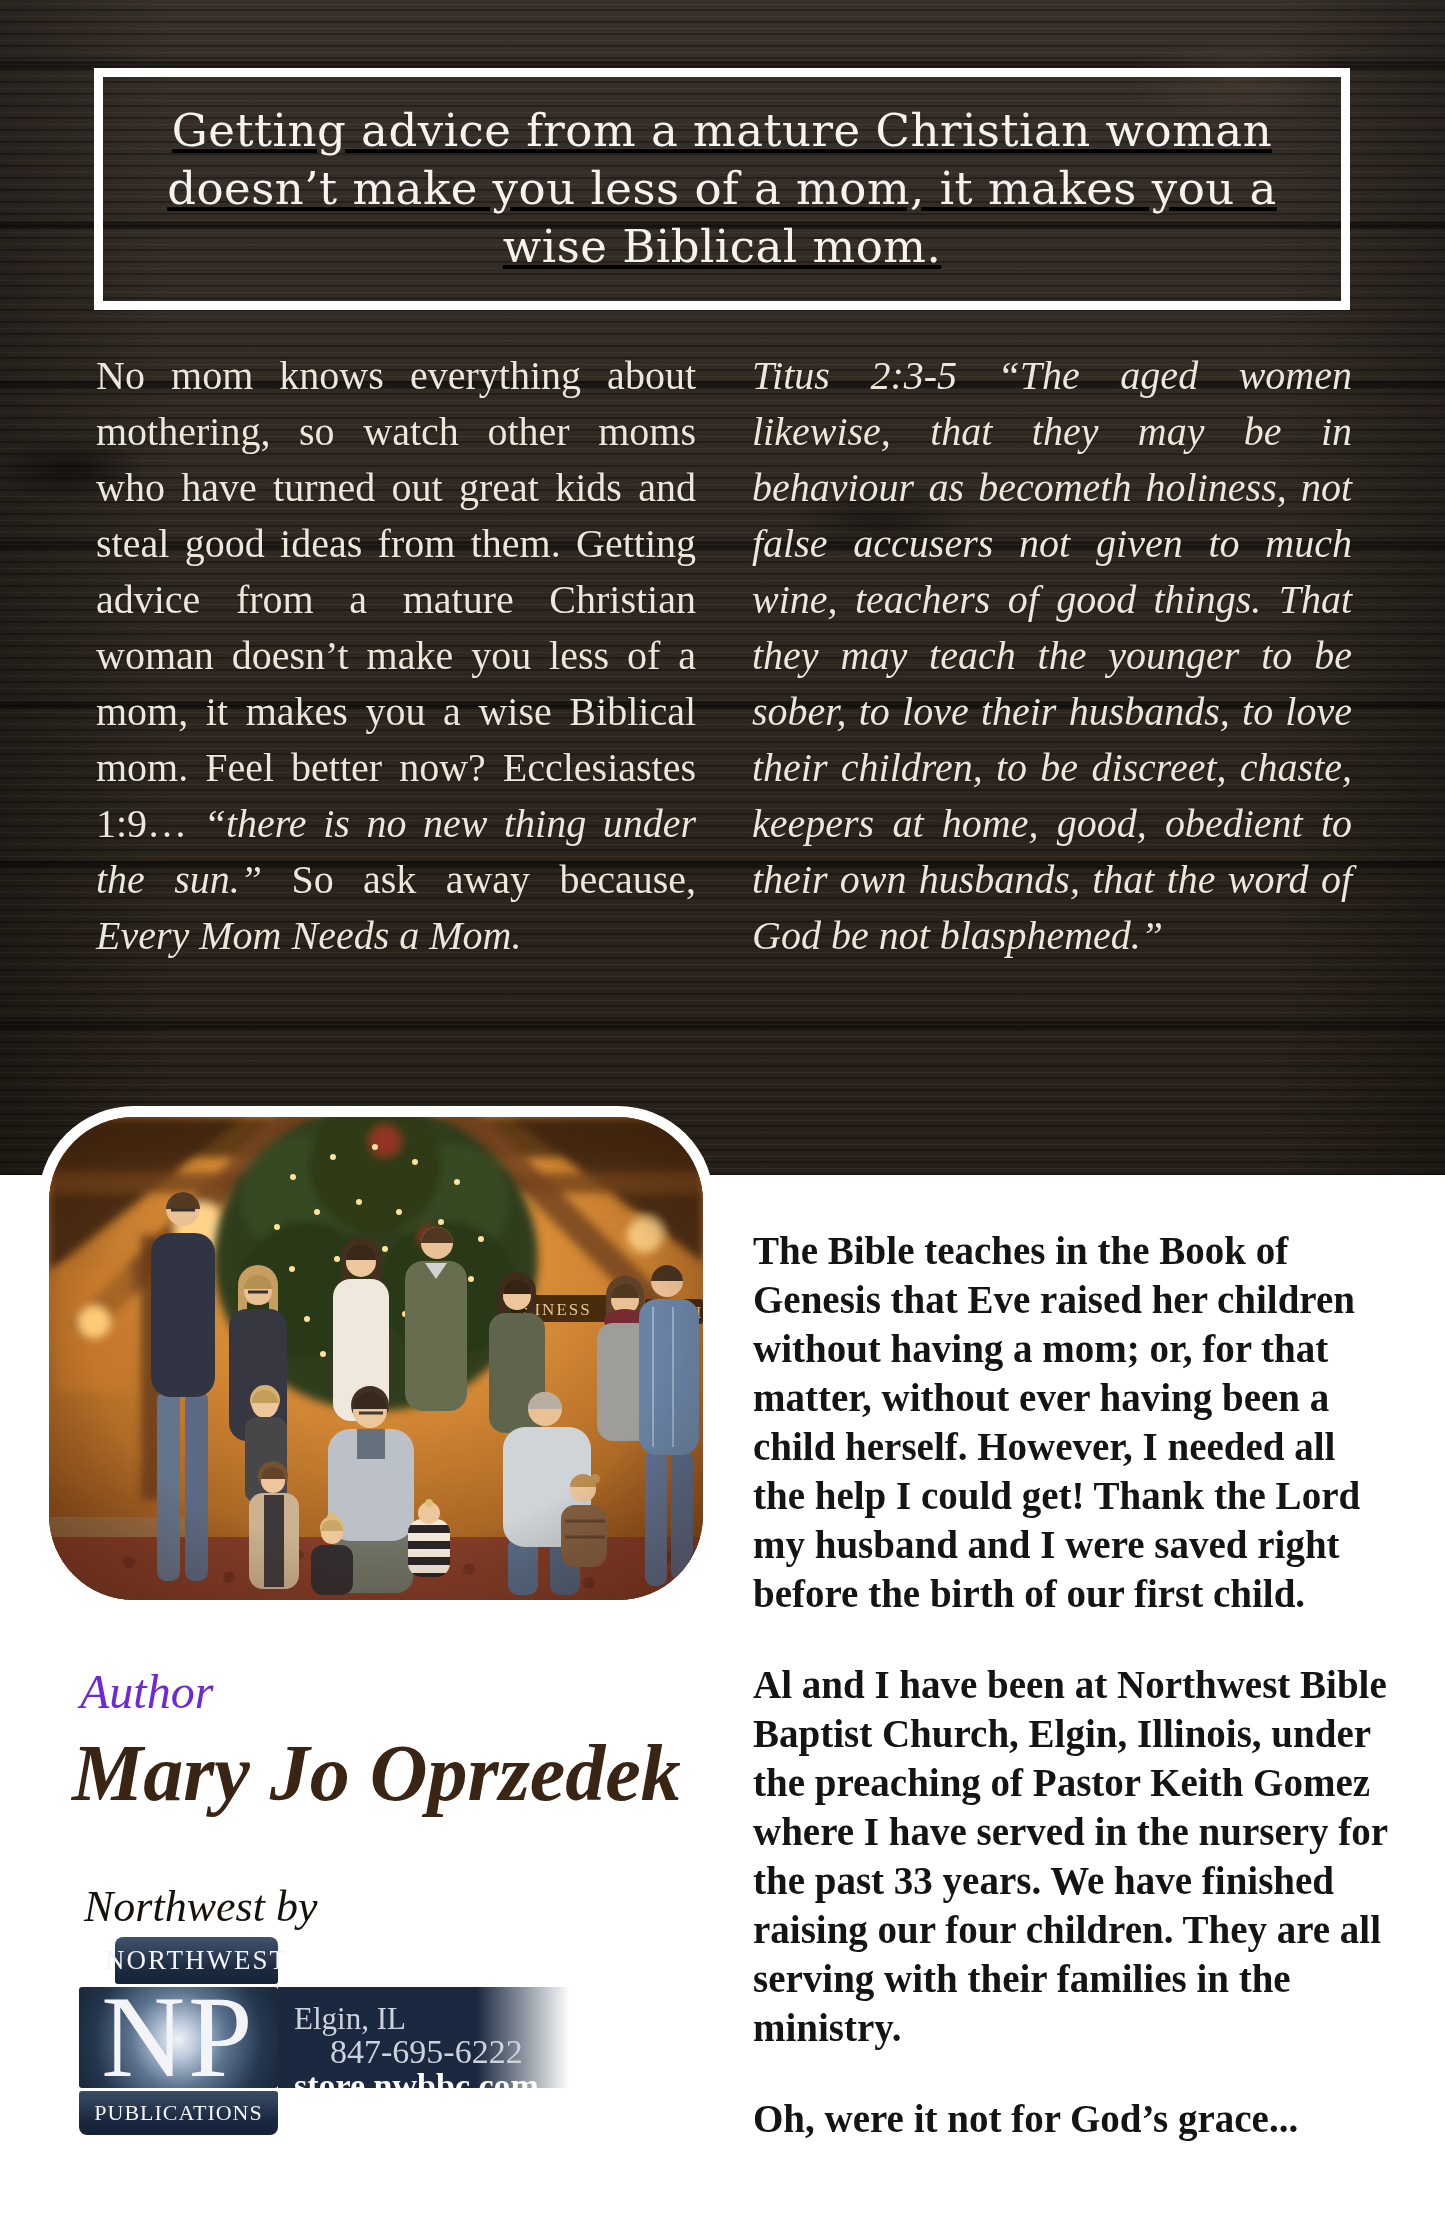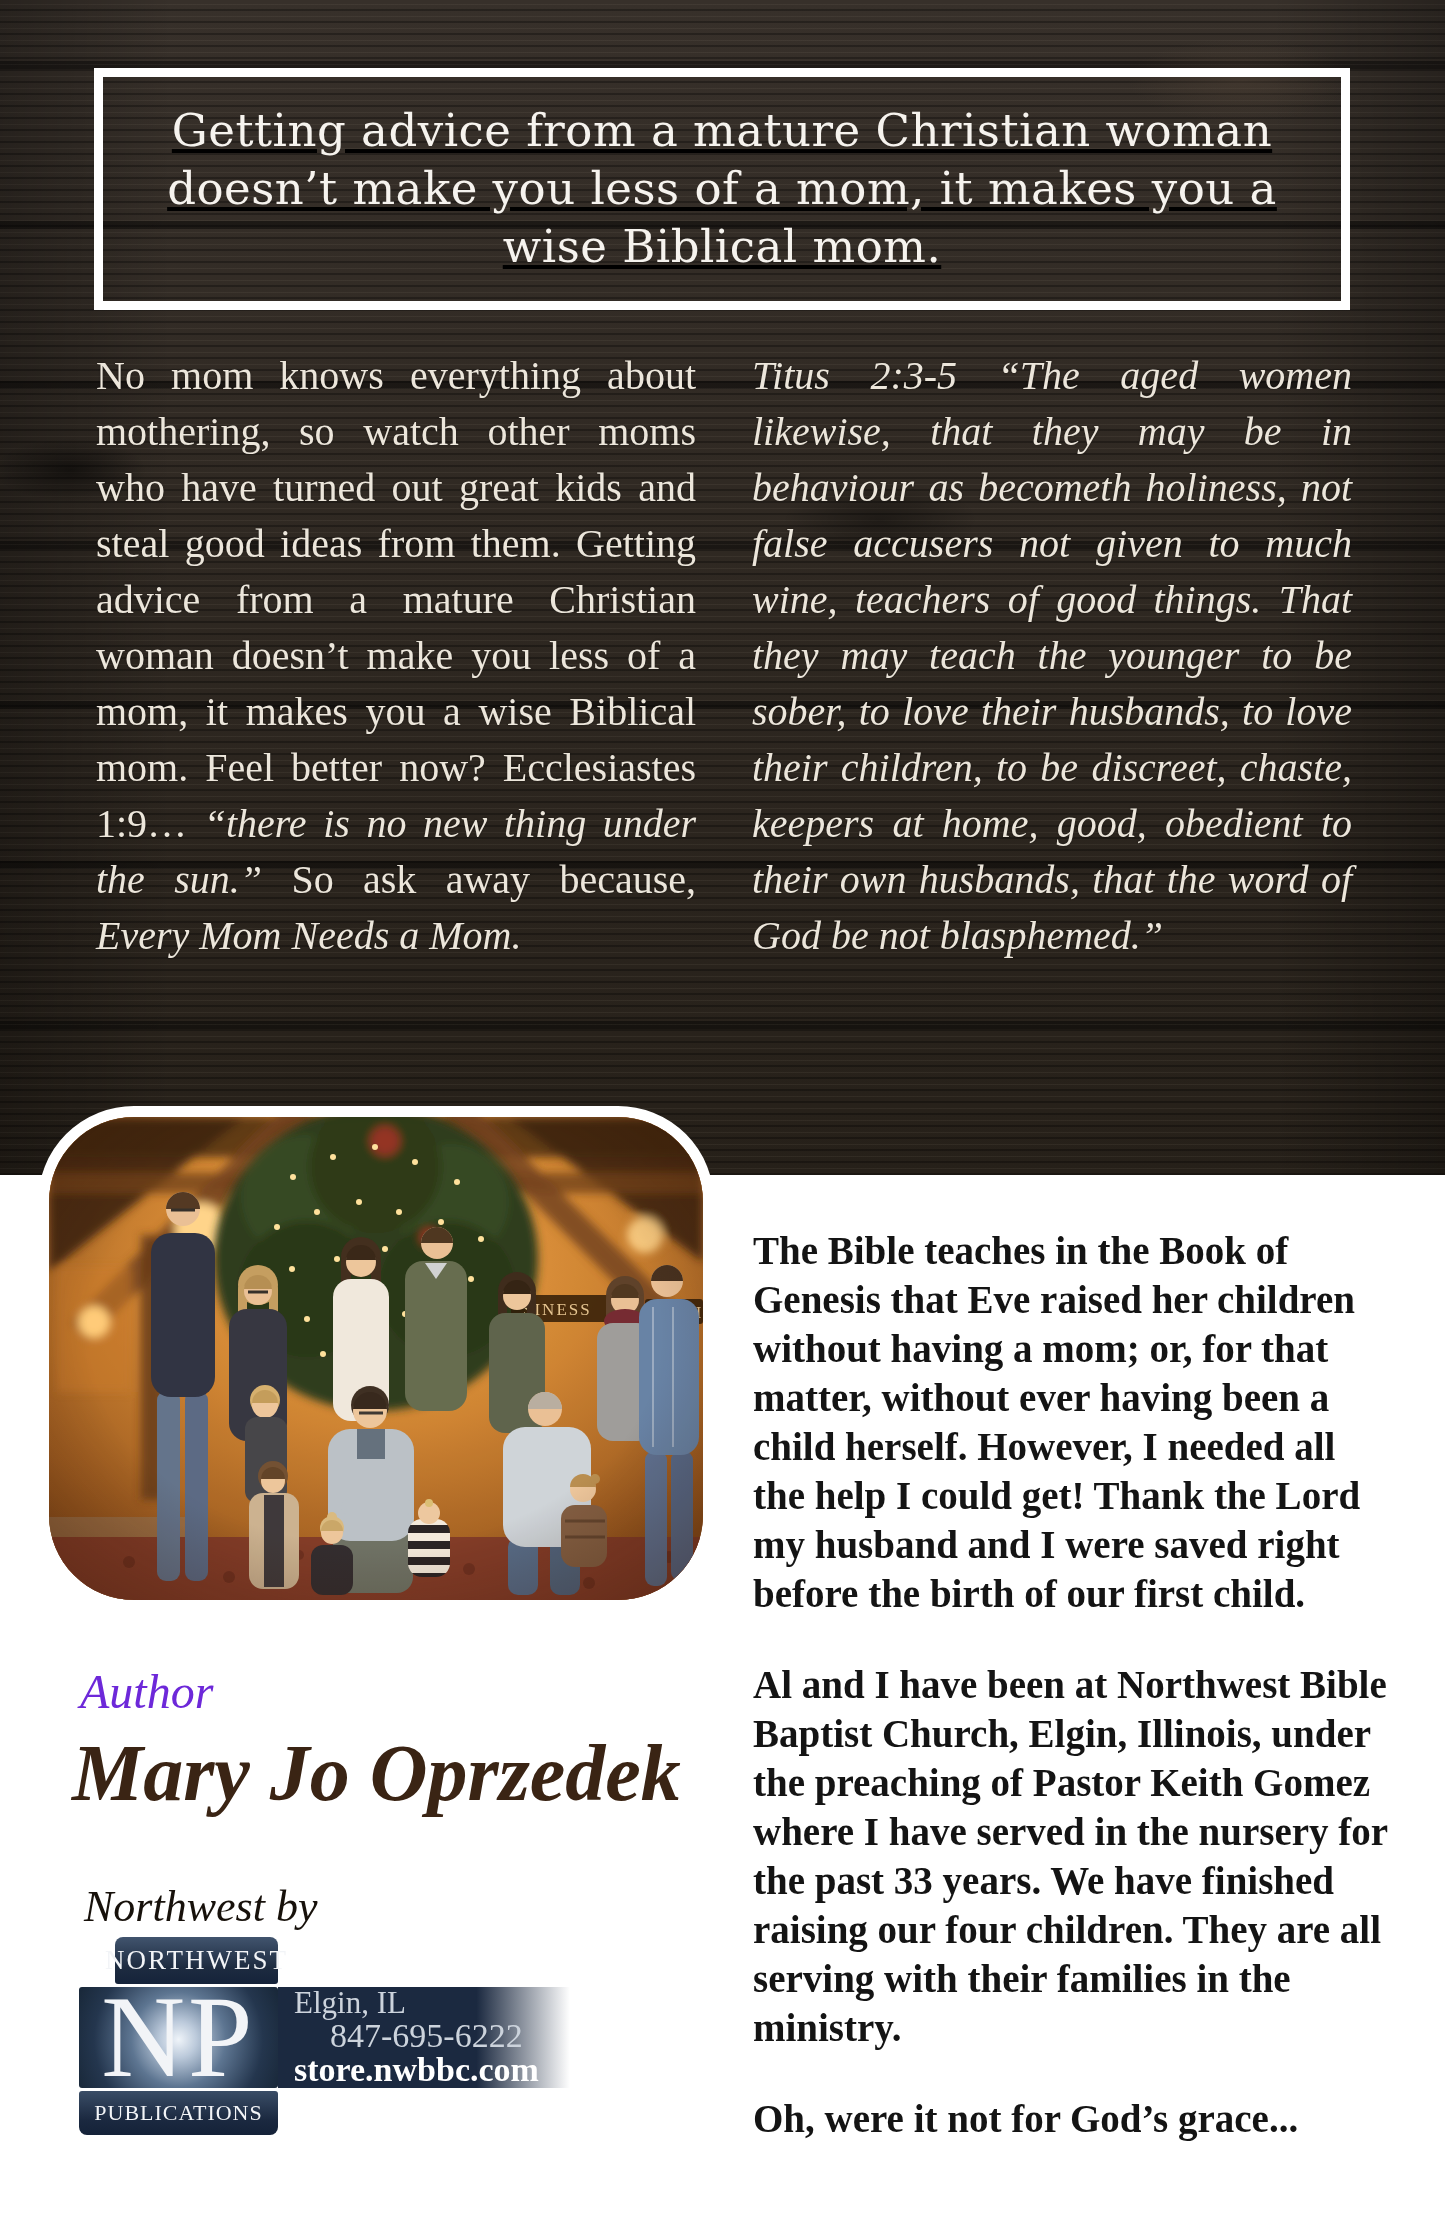--- a/index.html
+++ b/index.html
@@ -40,21 +40,21 @@
   .logo{position:absolute;left:79px;top:1937px;width:199px;}
   .logo-bar{box-sizing:border-box;display:flex;align-items:center;justify-content:center;
     color:#f2f4f7;font-family:"Liberation Serif",serif;}
   .logo-top{height:47px;margin-bottom:3px;border-radius:8px 8px 3px 3px;font-size:27px;letter-spacing:2px;
     background:linear-gradient(180deg,#41546e 0%,#1d2b40 65%,#15233a 100%);margin-left:36px;}
   .logo-mid{height:101px;margin-bottom:3px;border-radius:3px;font-size:116px;letter-spacing:3px;
     background:radial-gradient(circle at 50% 52%, #eff4f9 0%, #bccadb 16%, #5d7591 42%, #24364e 75%, #182738 100%);}
   .logo-bottom{height:44px;border-radius:3px 3px 8px 8px;font-size:22px;letter-spacing:1px;
     background:linear-gradient(180deg,#3a4d66 0%,#1b2940 65%,#142238 100%);}
   .banner{position:absolute;left:278px;top:1987px;width:292px;height:101px;box-sizing:border-box;
-    padding:0 0 0 16px;color:#ccd3dc;
+    padding:16px 0 0 16px;color:#ccd3dc;
     background:linear-gradient(90deg,#1b2940 0%,#1b2940 68%,rgba(27,41,64,0) 100%);}
   .banner .l1{font-size:31px;line-height:32px;}
   .banner .l2{font-size:34px;line-height:34px;margin-left:36px;}
   .banner .l3{font-size:34px;line-height:34px;font-weight:bold;color:#ffffff;}
   
   .bio{position:absolute;left:753px;top:1226px;width:642px;font-size:39px;line-height:49px;color:#141414;}
   .bio p{margin:0 0 42px 0;font-weight:bold;}
 </style>
 </head>
 <body>

